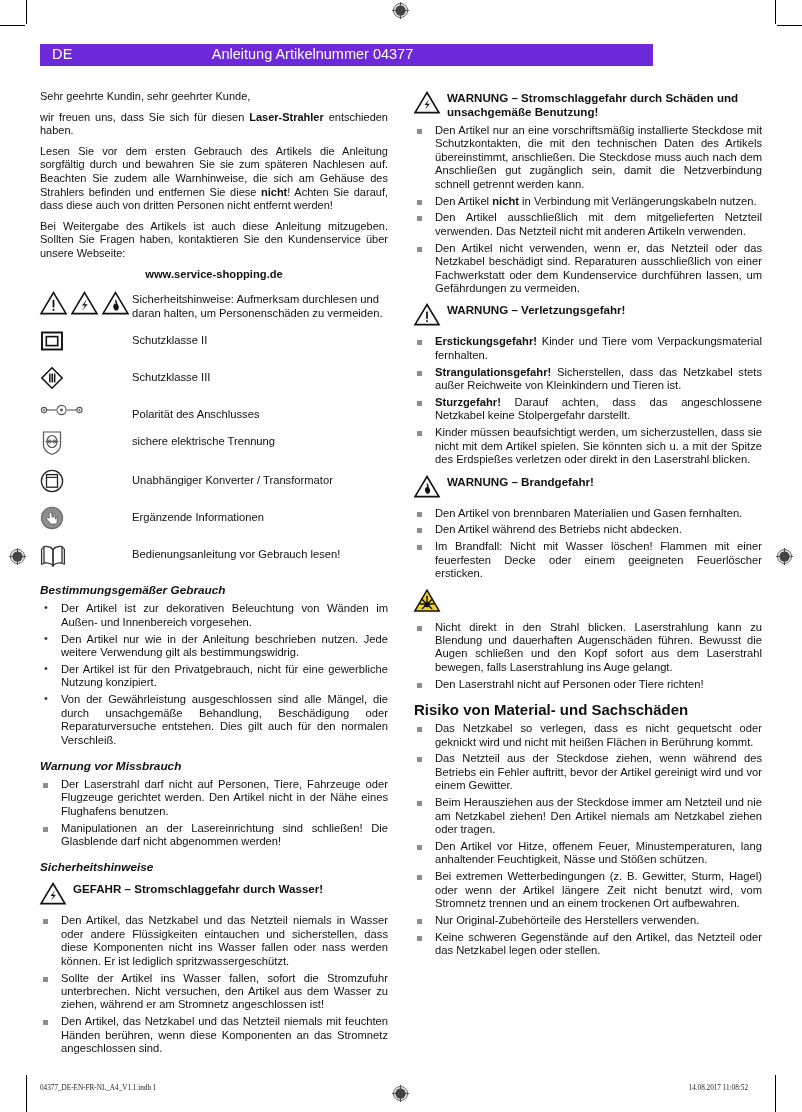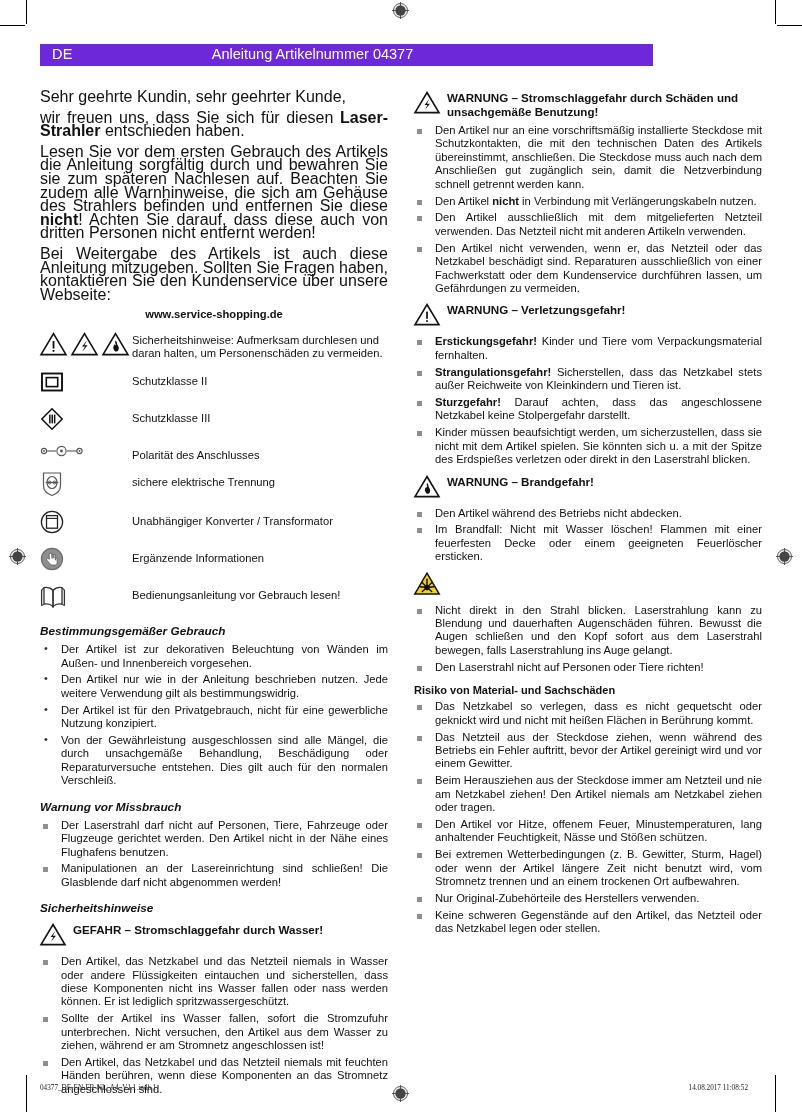--- a/index.html
+++ b/index.html
@@ -68,21 +68,21 @@
     gap: 26px;
   }
   .col { width: 348px; }
 
   p, ul, li, h3, h4 {
     margin: 0;
     padding: 0;
   }
 
   .para {
-    font-size: 16px;
+    font-size: 11px;
     line-height: 13.6px;
     text-align: justify;
     margin-bottom: 7px;
   }
   .para.nojust { text-align: left; }
   .para b { font-weight: bold; }
 
   .centerline {
     font-size: 11.2px;
     line-height: 13.6px;
@@ -114,21 +114,21 @@
 
   
   h3.sec {
     font-size: 11.8px;
     font-weight: bold;
     font-style: italic;
     margin-top: 12px;
     margin-bottom: 5px;
   }
   h3.sec-up {
-    font-size: 11px;
+    font-size: 15px;
     font-weight: bold;
     font-style: normal;
     margin-top: 10px;
     margin-bottom: 4px;
   }
 
   
   ul.bul { list-style: none; }
   ul.bul li {
     position: relative;
@@ -455,20 +455,21 @@
       <div class="warn">
         <span class="warn-ico">
           <svg width="26" height="23" viewBox="0 0 27 24">
             <path d="M13.5 1.6 L26 22.6 L1 22.6 Z" fill="none" stroke="#111" stroke-width="1.7"></path>
             <path d="M13.6 8.4 C12.3 10.6 14.4 11.6 13.4 13.4 C12.9 12.9 12.8 12.3 12.8 12.3 C11.1 14 11.1 15.6 11.5 16.9 C12 18.5 13.5 19.6 13.7 19.6 C16.4 19.6 17.2 17 16.6 15 C16.2 13.5 15 12.7 15 11.2 C15 10.1 14.3 9 13.6 8.4 Z" fill="#111"></path>
           </svg>
         </span>
         <span class="warn-txt">WARNUNG – Brandgefahr!</span>
       </div>
       <ul class="bul sq">
+        <li>Den Artikel von brennbaren Materialien und Gasen fernhalten.</li>
         <li>Den Artikel während des Betriebs nicht abdecken.</li>
         <li>Im Brandfall: Nicht mit Wasser löschen! Flammen mit einer feuerfesten Decke oder einem geeigneten Feuerlöscher ersticken.</li>
       </ul>
 
       <div class="warn">
         <span class="warn-ico">
           <svg width="26" height="23" viewBox="0 0 27 24">
             <path d="M13.5 1.2 L26.3 23 L0.7 23 Z" fill="#f2d024" stroke="#111" stroke-width="1.5"></path>
             <circle cx="13.5" cy="16.2" r="2.9" fill="#111"></circle>
             <g stroke="#111" stroke-width="1.5" stroke-linecap="round">

